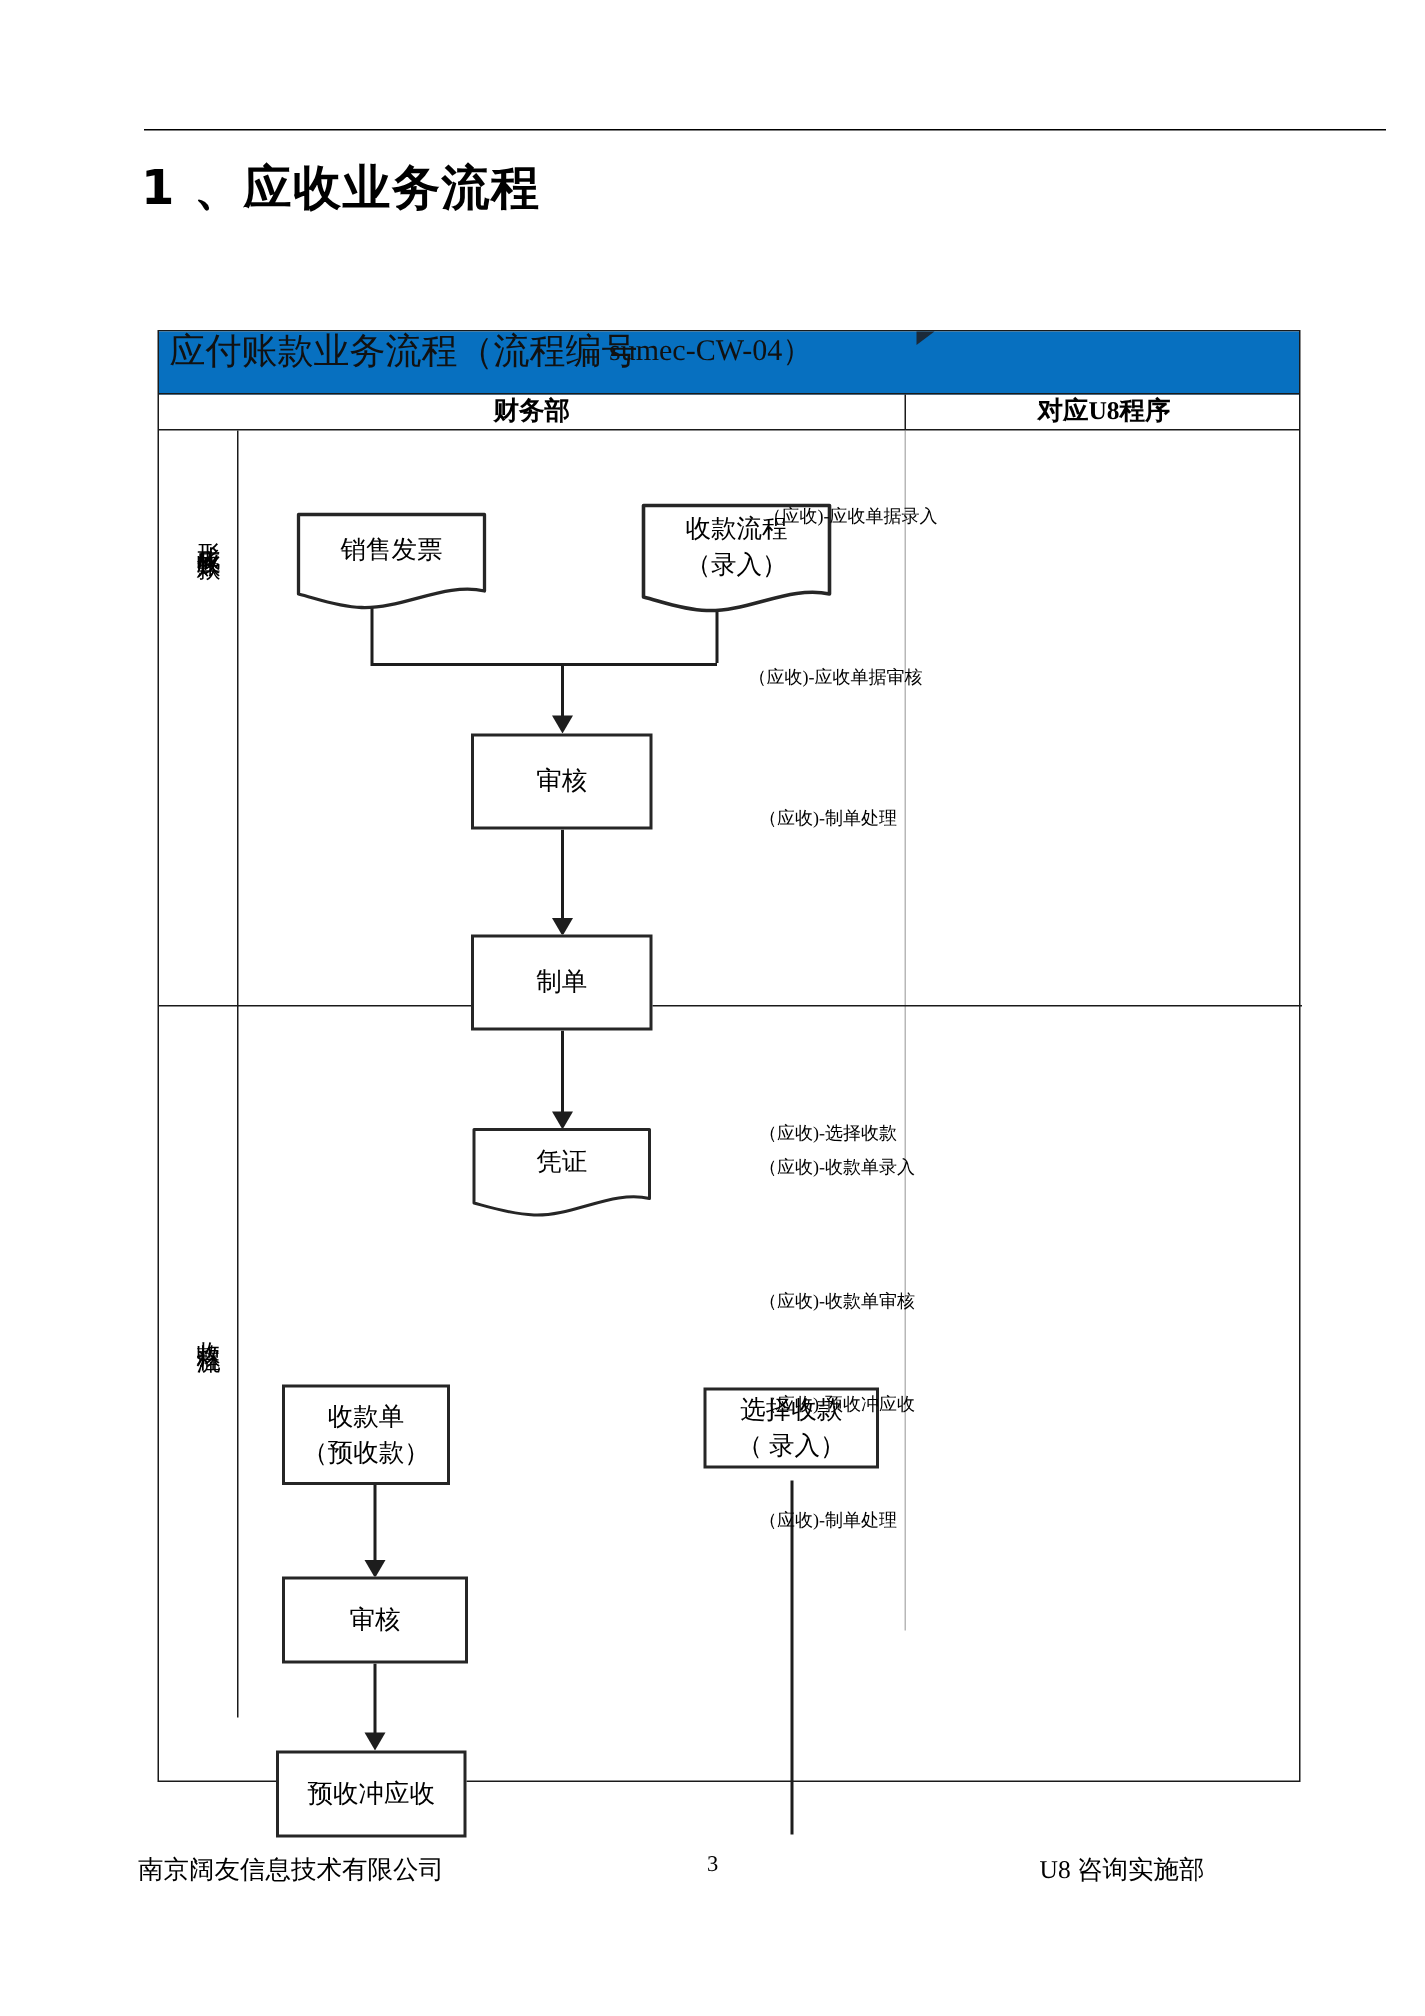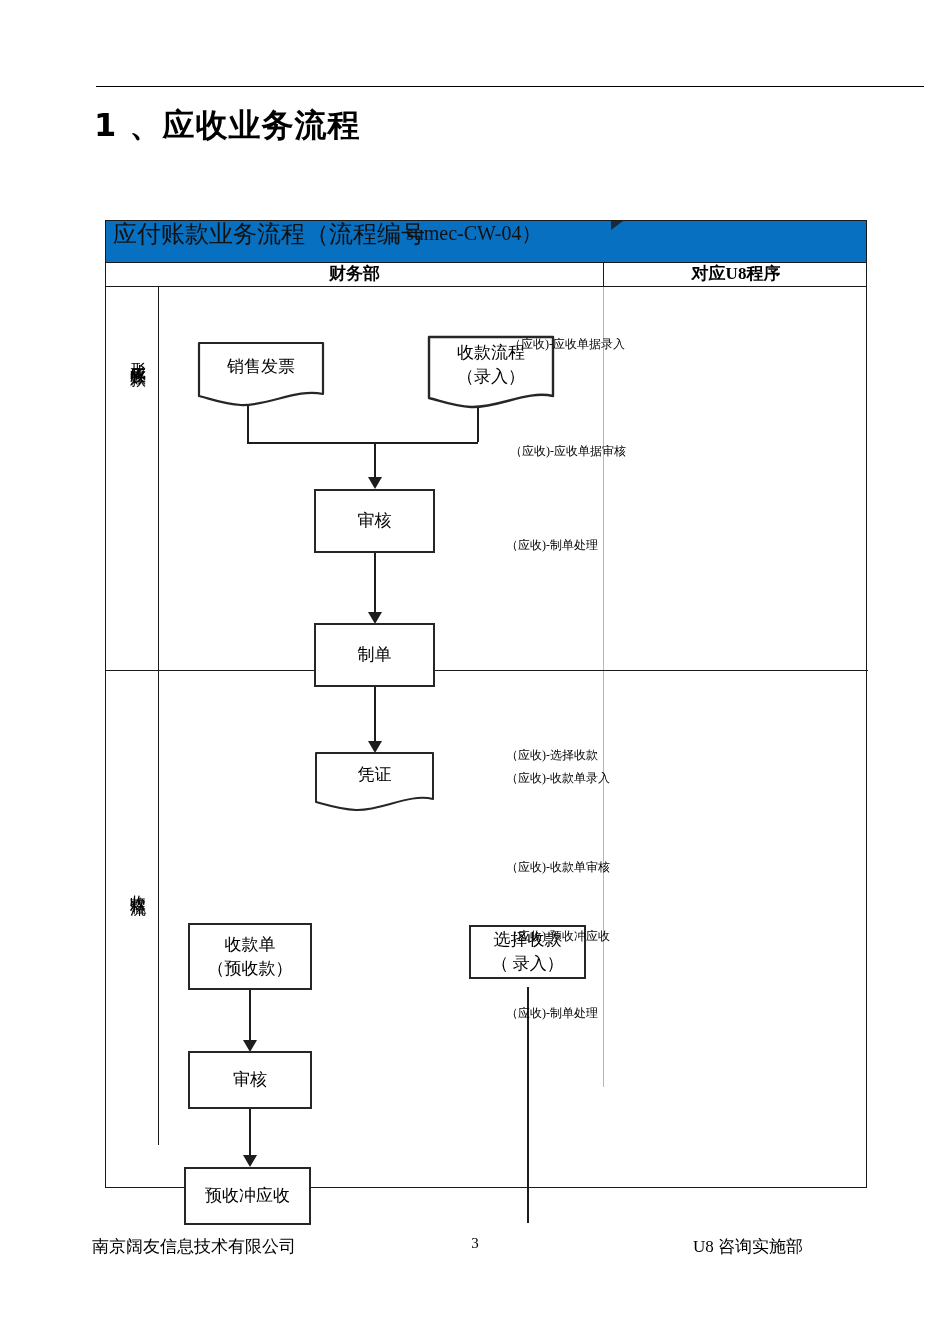--- a/index.html
+++ b/index.html
@@ -345,21 +345,21 @@
     <div class="vline" style="left:268px; top:400px; height:60px;"></div>
     <div class="arrowhead" style="left:262px; top:454px;"></div>
 
     <div class="doc-node" style="left:208px; top:464px; width:121px; height:62px;">
       <svg width="121" height="62" viewBox="0 0 121 62">
         <path d="M2,2 L119,2 L119,48 C95,42 68,60 42,59 C27,58.5 13,54 2,51 Z" fill="#ffffff" stroke="#262626" stroke-width="2" stroke-linejoin="round"></path>
       </svg>
       <div class="doc-text" style="height:48px;">凭证</div>
     </div>
 
-    <div class="node" style="left:82px; top:636px; width:124px; height:67px;">
+    <div class="node" style="left:82px; top:636px; width:112px; height:67px;">
       <span>收款单</span>
       <span>（预收款）</span>
     </div>
 
     <div class="vline" style="left:143px; top:703px; height:56px;"></div>
     <div class="arrowhead" style="left:137px; top:753px;"></div>
 
     <div class="node" style="left:82px; top:764px; width:124px; height:58px;">
       <span>审核</span>
     </div>
@@ -372,21 +372,21 @@
     </div>
 
     <div class="node" style="left:363px; top:638px; width:117px; height:54px;">
       <span>选择收款</span>
       <span>（ 录入）</span>
     </div>
 
     <div class="vline" style="left:421px; top:700px; height:236px;"></div>
 
     <div class="anno" style="left:403px; top:46px;">（应收)-应收单据录入</div>
-    <div class="anno" style="left:404px; top:153px;text-align:right;">（应收)-应收单据审核</div>
+    <div class="anno" style="left:393px; top:153px;text-align:right;">（应收)-应收单据审核</div>
     <div class="anno" style="left:400px; top:247px;">（应收)-制单处理</div>
     <div class="anno" style="left:400px; top:457px;">（应收)-选择收款</div>
     <div class="anno" style="left:400px; top:480px;">（应收)-收款单录入</div>
     <div class="anno" style="left:400px; top:569px;">（应收)-收款单审核</div>
     <div class="anno" style="left:400px; top:638px;">（应收)-预收冲应收</div>
     <div class="anno" style="left:400px; top:715px;">（应收)-制单处理</div>
 
 
   </div>
 </div>

